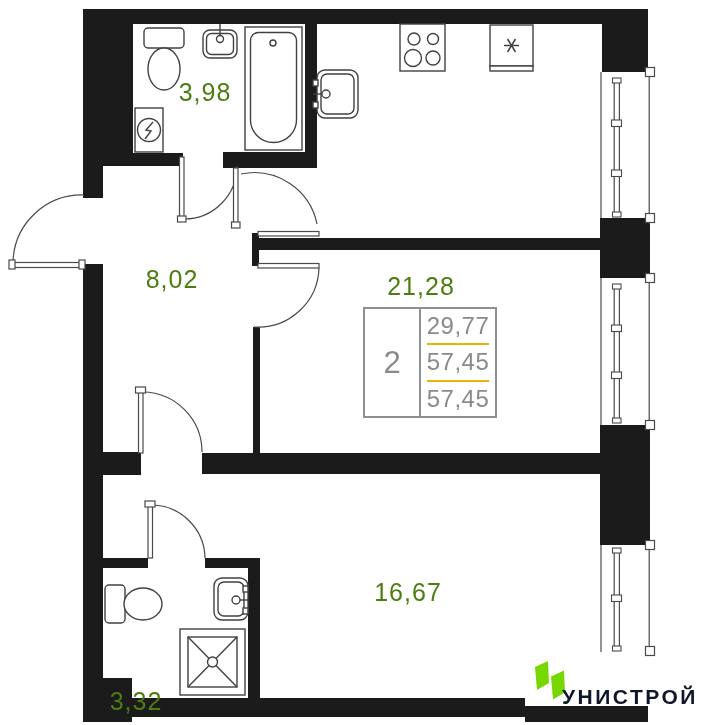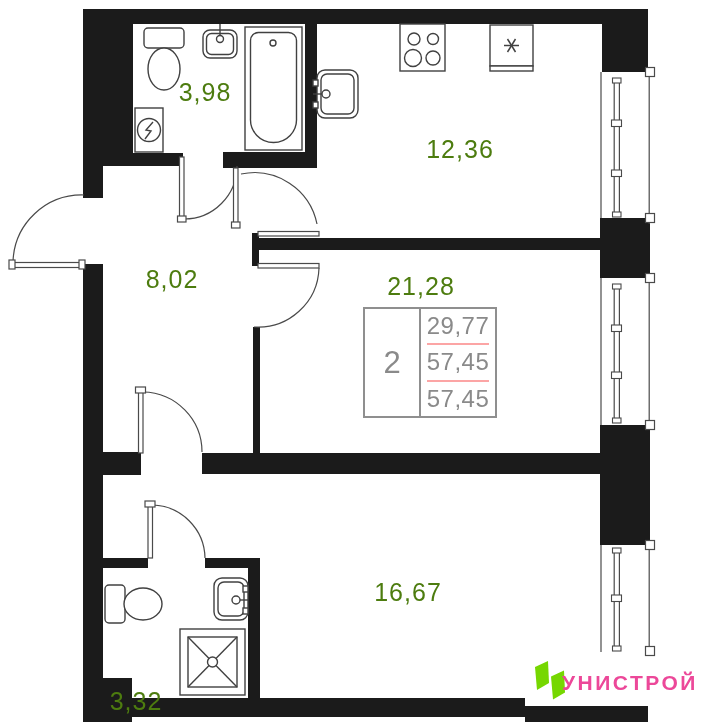--- a/index.html
+++ b/index.html
@@ -9,26 +9,26 @@
   .lbl{position:absolute;color:#4d7c0f;font-size:25px;letter-spacing:1px;
        text-align:center;white-space:nowrap;font-weight:400;}
   
   .info-table{position:absolute;left:363px;top:307px;width:134px;height:111px;
       border:2px solid #8f8f8f;box-sizing:border-box;display:flex;color:#8a8a8a;}
   .it-left{width:56px;display:flex;align-items:center;justify-content:center;
       font-size:31px;border-right:2px solid #8f8f8f;box-sizing:border-box;}
   .it-right{flex:1;display:flex;flex-direction:column;align-items:center;}
   .it-cell{flex:1;display:flex;align-items:center;justify-content:center;
       font-size:24px;letter-spacing:0.5px;box-sizing:border-box;}
-  .it-cell + .it-cell{border-top:2px solid #fca5a5;}
+  .it-cell + .it-cell{border-top:2px solid #eab308;}
   
   .logo{position:absolute;left:530px;top:655px;width:190px;height:50px;}
   .logo-ico{position:absolute;left:0;top:0;}
-  .logo-text{position:absolute;left:32px;top:16px;font-size:21px;font-weight:700;
-      letter-spacing:2.5px;color:#ec4899;white-space:nowrap;}
+  .logo-text{position:absolute;left:32px;top:30px;font-size:21px;font-weight:700;
+      letter-spacing:2.5px;color:#0f172a;white-space:nowrap;}
 </style>
 </head>
 <body>
 
 <div class="stage">
 
 <svg class="plan-svg" width="725" height="725" viewBox="0 0 725 725">
 
   <g fill="#1b1b1b" stroke="none">
     <rect x="83" y="9" width="565" height="15"></rect>
@@ -204,21 +204,20 @@
       <rect x="180" y="629" width="65" height="66"></rect>
       <rect x="188" y="637" width="49" height="50"></rect>
       <line x1="188" y1="637" x2="237" y2="687"></line>
       <line x1="237" y1="637" x2="188" y2="687"></line>
       <circle cx="212.5" cy="662" r="5"></circle>
     </g>
   </g>
 </svg>
 
 <div class="lbl" style="left:160px;top:78px;width:90px;">3,98</div>
-<div class="lbl" style="left:400px;top:135px;width:120px;">12,36</div>
 <div class="lbl" style="left:117px;top:265px;width:110px;">8,02</div>
 <div class="lbl" style="left:361px;top:272px;width:120px;">21,28</div>
 <div class="lbl" style="left:348px;top:578px;width:120px;">16,67</div>
 <div class="lbl" style="left:86px;top:639px;width:100px;margin-top:48px;">3,32</div>
 
 <div class="info-table">
   <div class="it-left">2</div>
   <div class="it-right">
     <div class="it-cell">29,77</div>
     <div class="it-cell">57,45</div>

